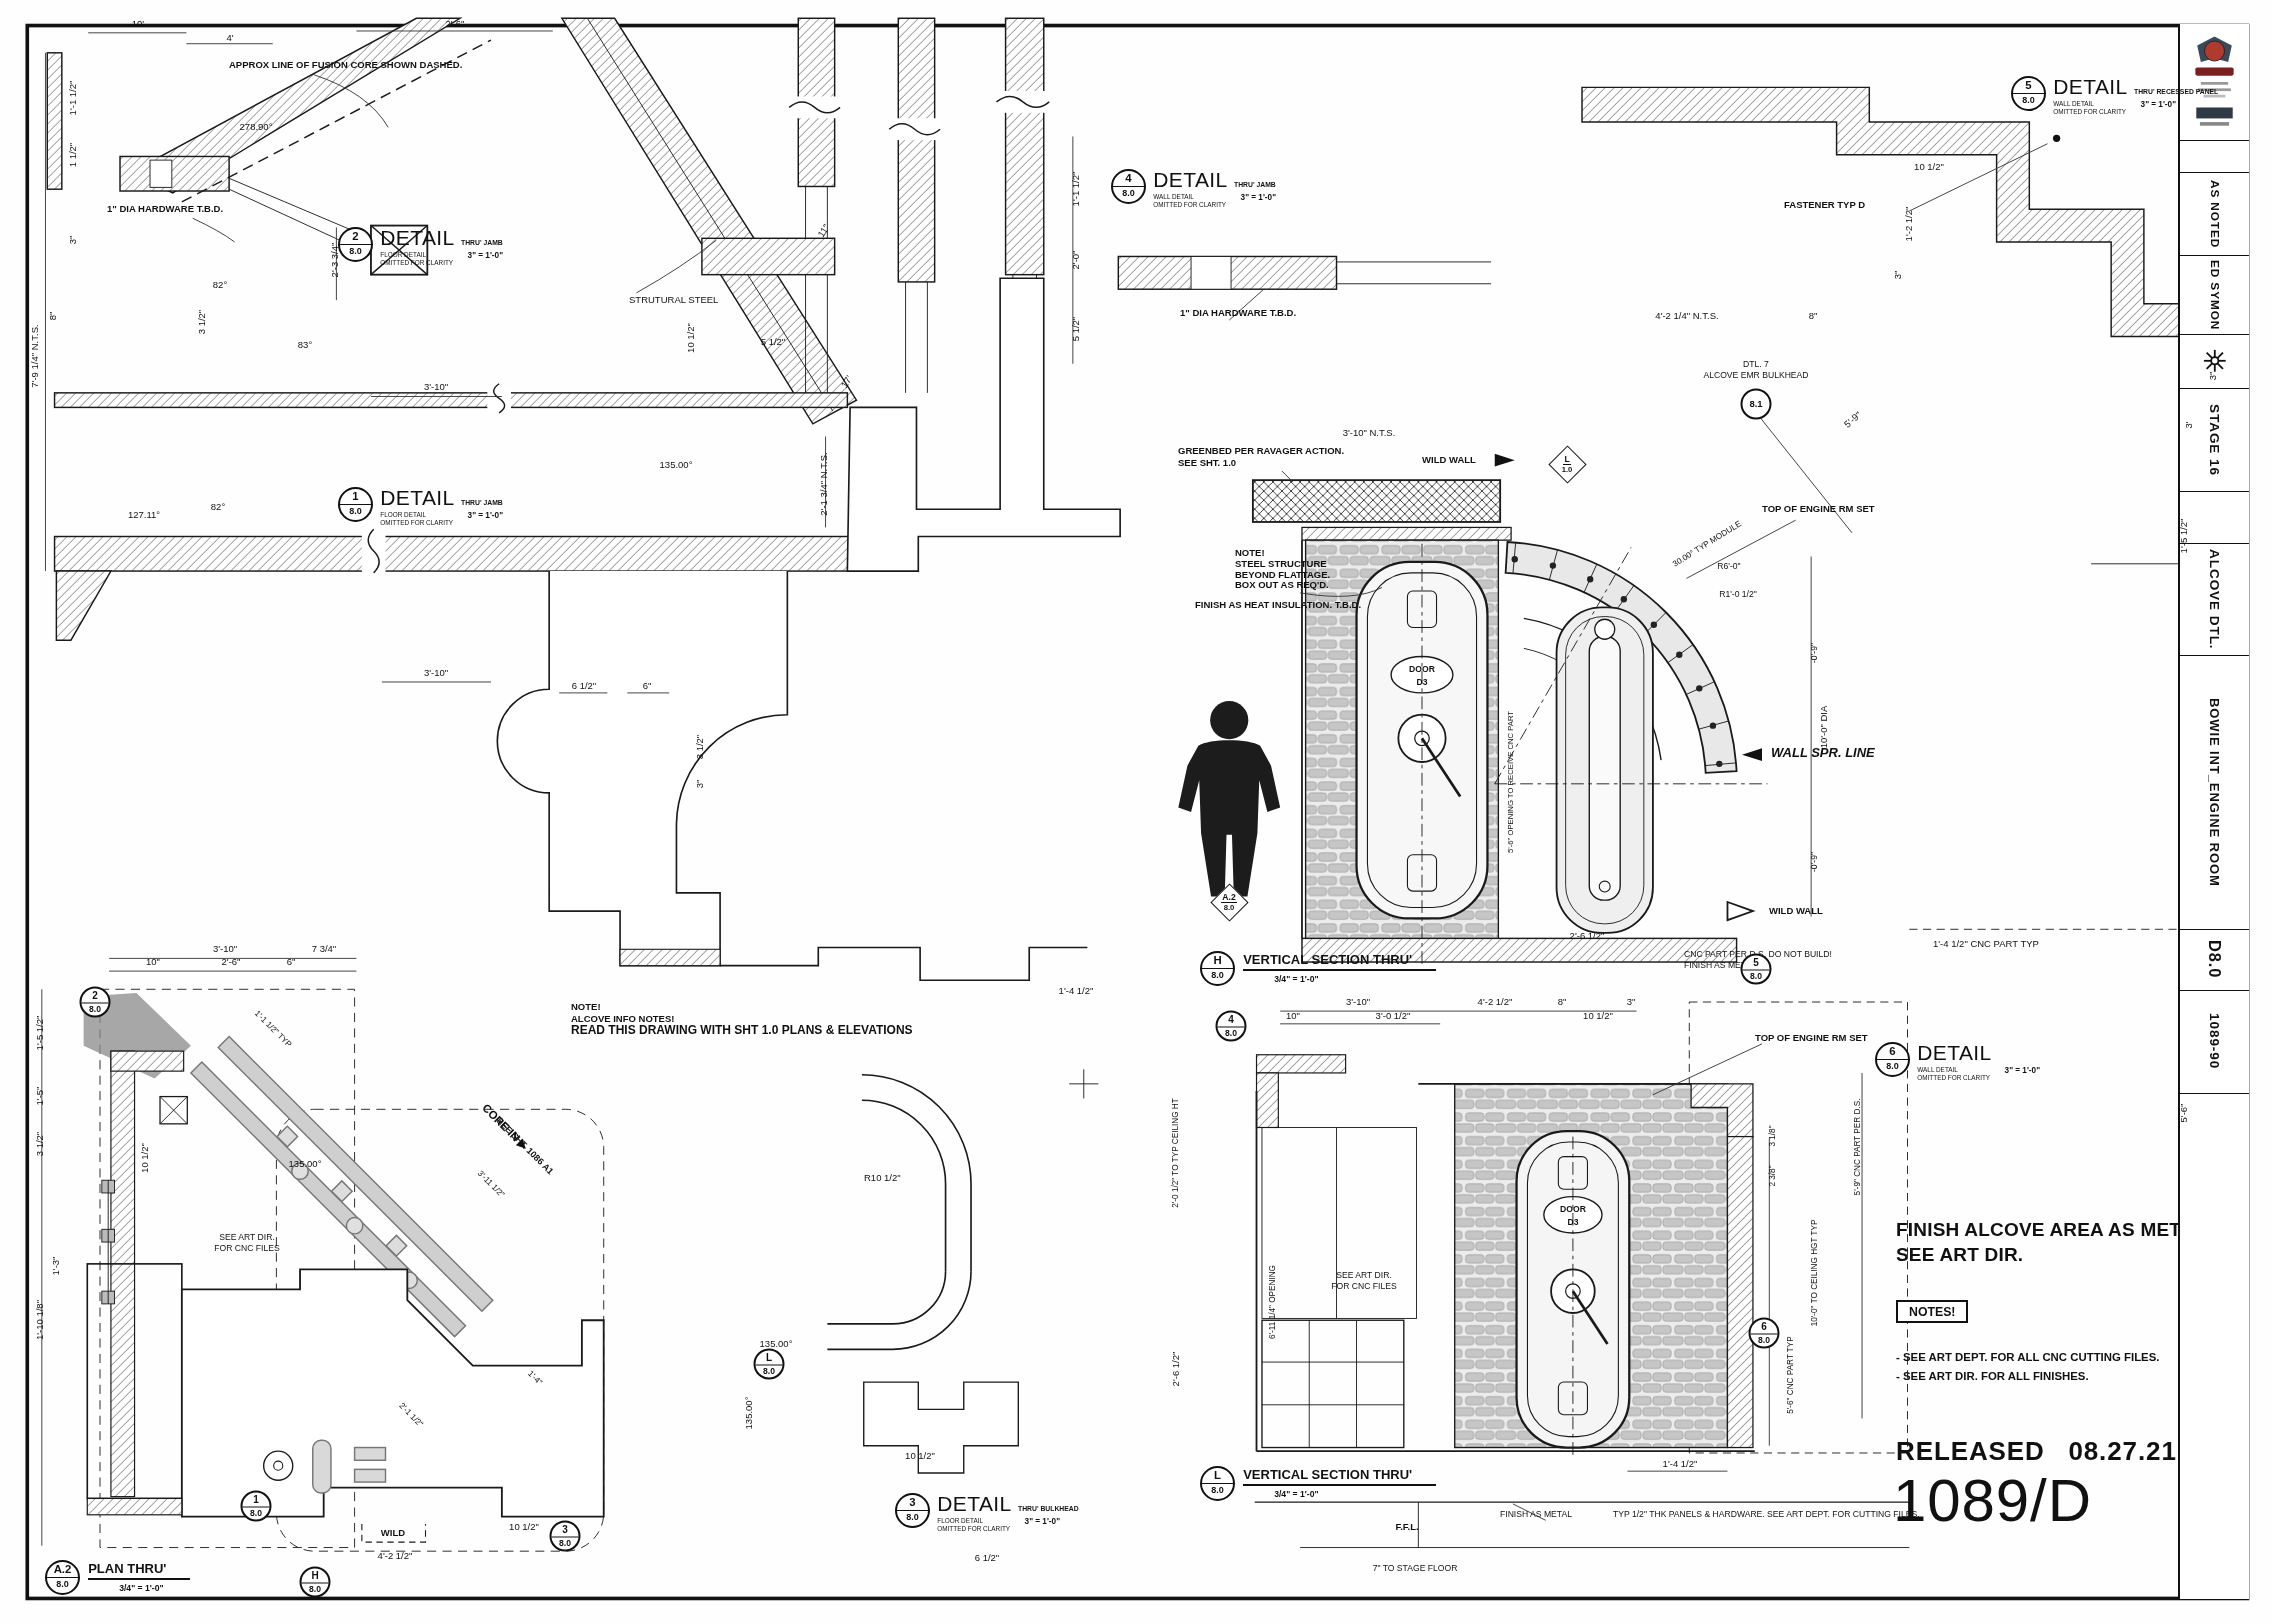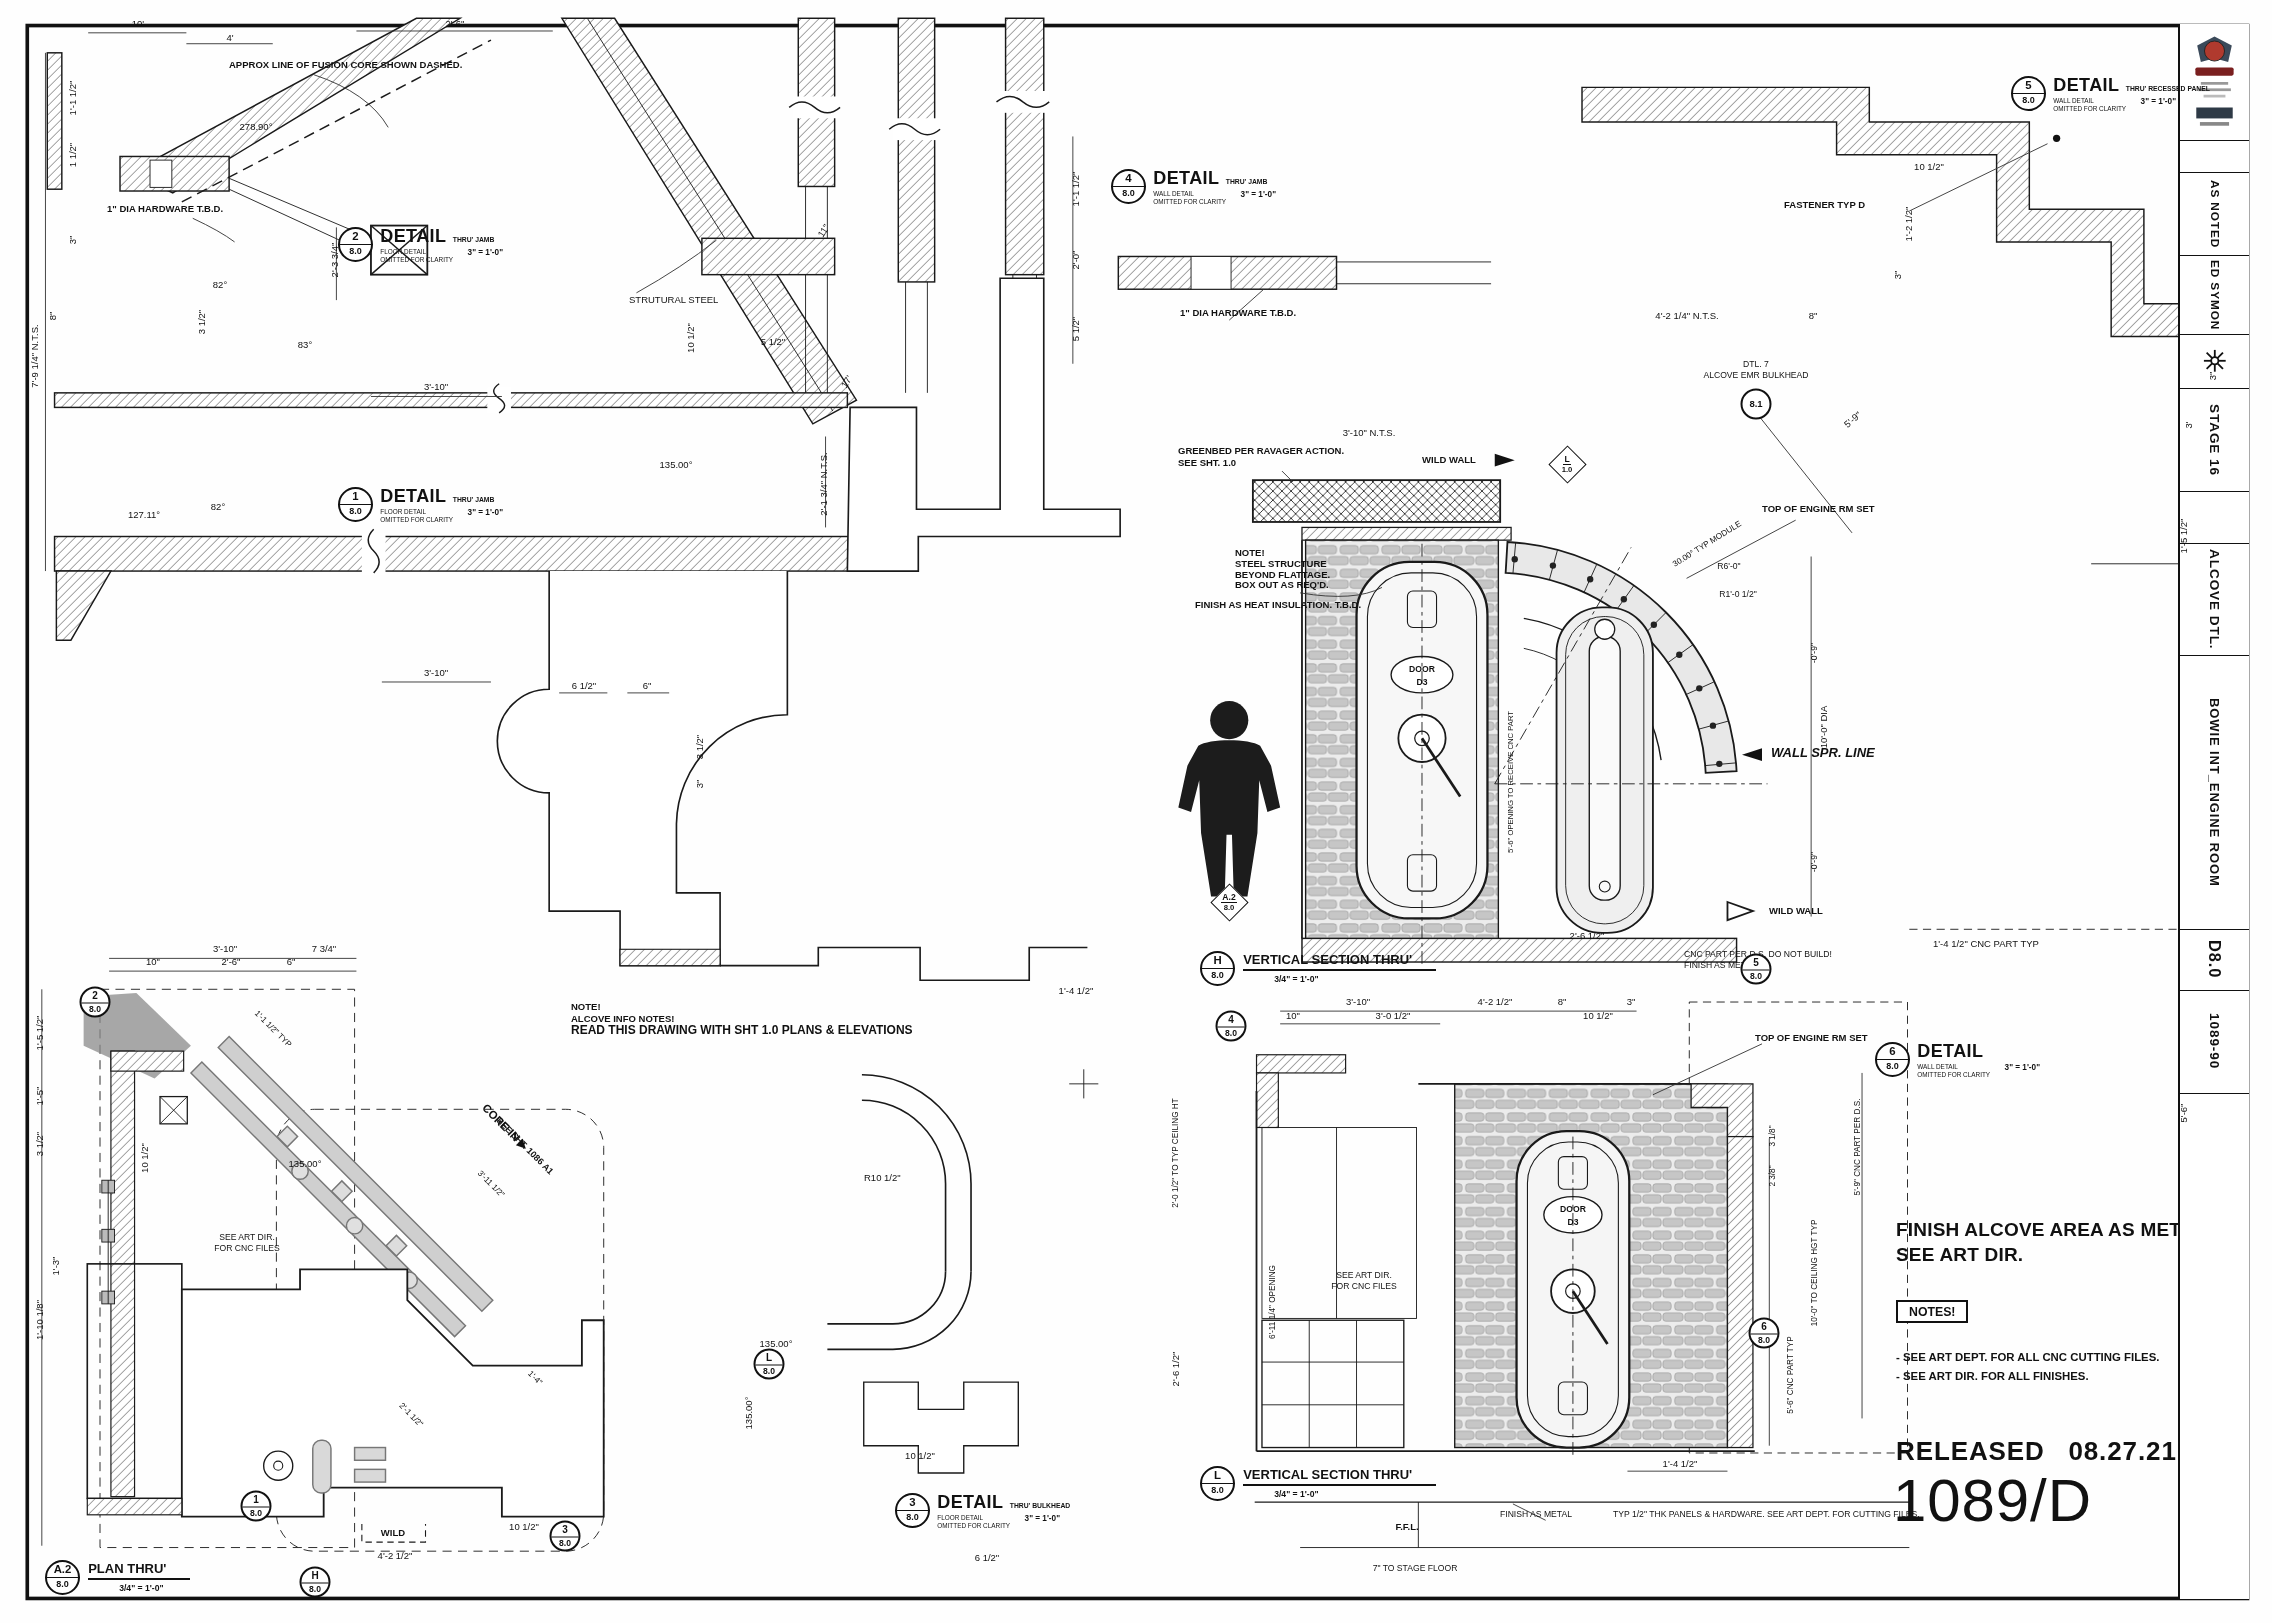--- a/index.html
+++ b/index.html
@@ -22,21 +22,21 @@
   .dia::before{content:"";position:absolute;inset:5.5px;border:1.8px solid #111;background:#fff;transform:rotate(45deg);}
   .dia .n{position:relative;font-size:8.6px;line-height:10px;border-bottom:1.3px solid #111;padding:0 1.8px;}
   .dia .s{position:relative;font-size:7.7px;line-height:10px;}
   
   .dh{position:absolute;display:flex;gap:7.3px;align-items:flex-start;}
   .dh .bub{width:35px;height:35px;border:2.2px solid #111;border-radius:50%;background:#fff;
            font-weight:bold;display:flex;flex-direction:column;align-items:center;flex:none;box-sizing:border-box;}
   .dh .bub .n{font-size:11.4px;line-height:14.5px;width:100%;text-align:center;border-bottom:1.6px solid #111;}
   .dh .bub .s{font-size:9px;line-height:12.7px;}
   .dh .trow{display:flex;align-items:baseline;gap:6.4px;}
-  .dh .ttl{font-size:18px;font-weight:bold;letter-spacing:0.4px;line-height:1;}
+  .dh .ttl{font-size:21px;font-weight:normal;letter-spacing:0.4px;line-height:1;}
   .dh .sub{font-size:6.8px;font-weight:bold;}
   .dh .nrow{display:flex;gap:14.5px;align-items:flex-start;margin-top:2.7px;}
   .dh .nn{font-size:6.4px;line-height:1.25;}
   .dh .sc{font-size:8.2px;font-weight:bold;}
   
   .sm{position:absolute;display:flex;gap:8.2px;align-items:flex-start;}
   .sm .bub{width:35px;height:35px;border:2.2px solid #111;border-radius:50%;background:#fff;
            font-weight:bold;display:flex;flex-direction:column;align-items:center;flex:none;box-sizing:border-box;}
   .sm .bub .n{font-size:11.4px;line-height:14.5px;width:100%;text-align:center;border-bottom:1.6px solid #111;}
   .sm .bub .s{font-size:9px;line-height:12.7px;}

